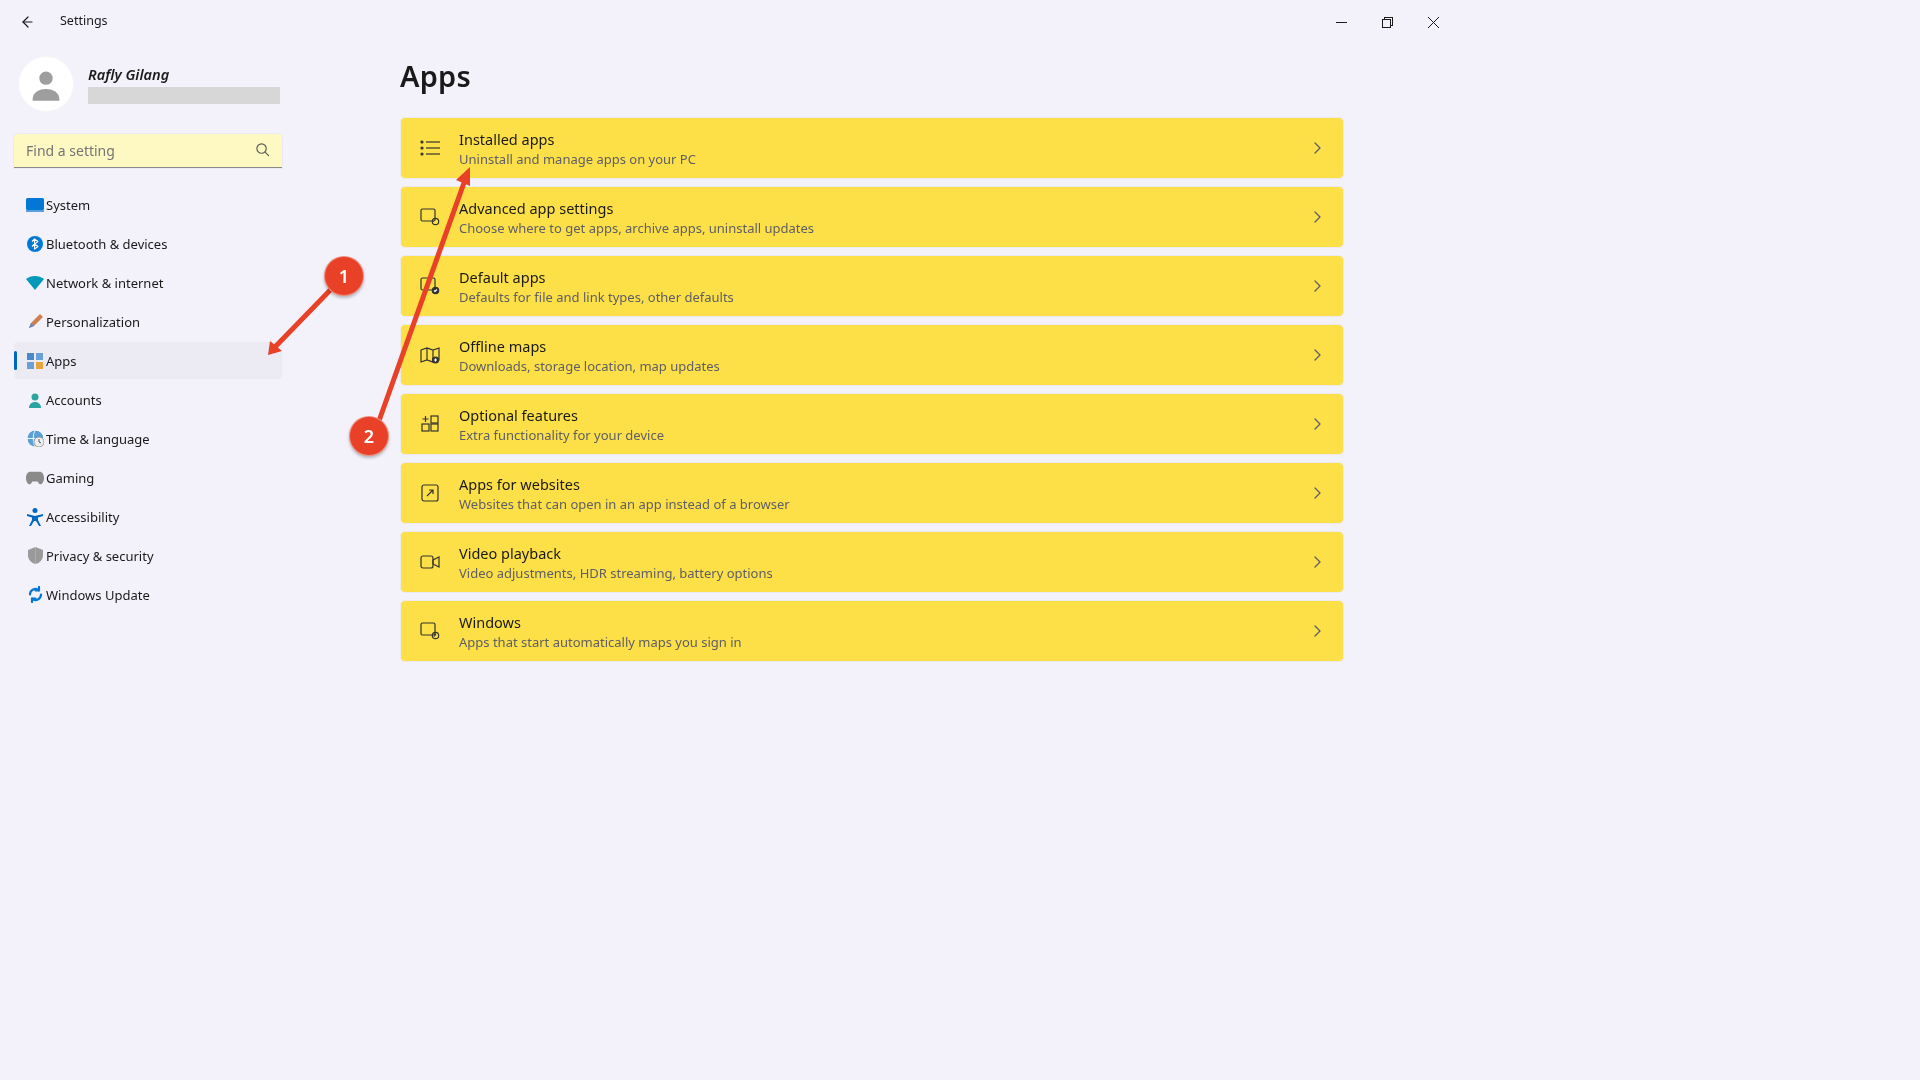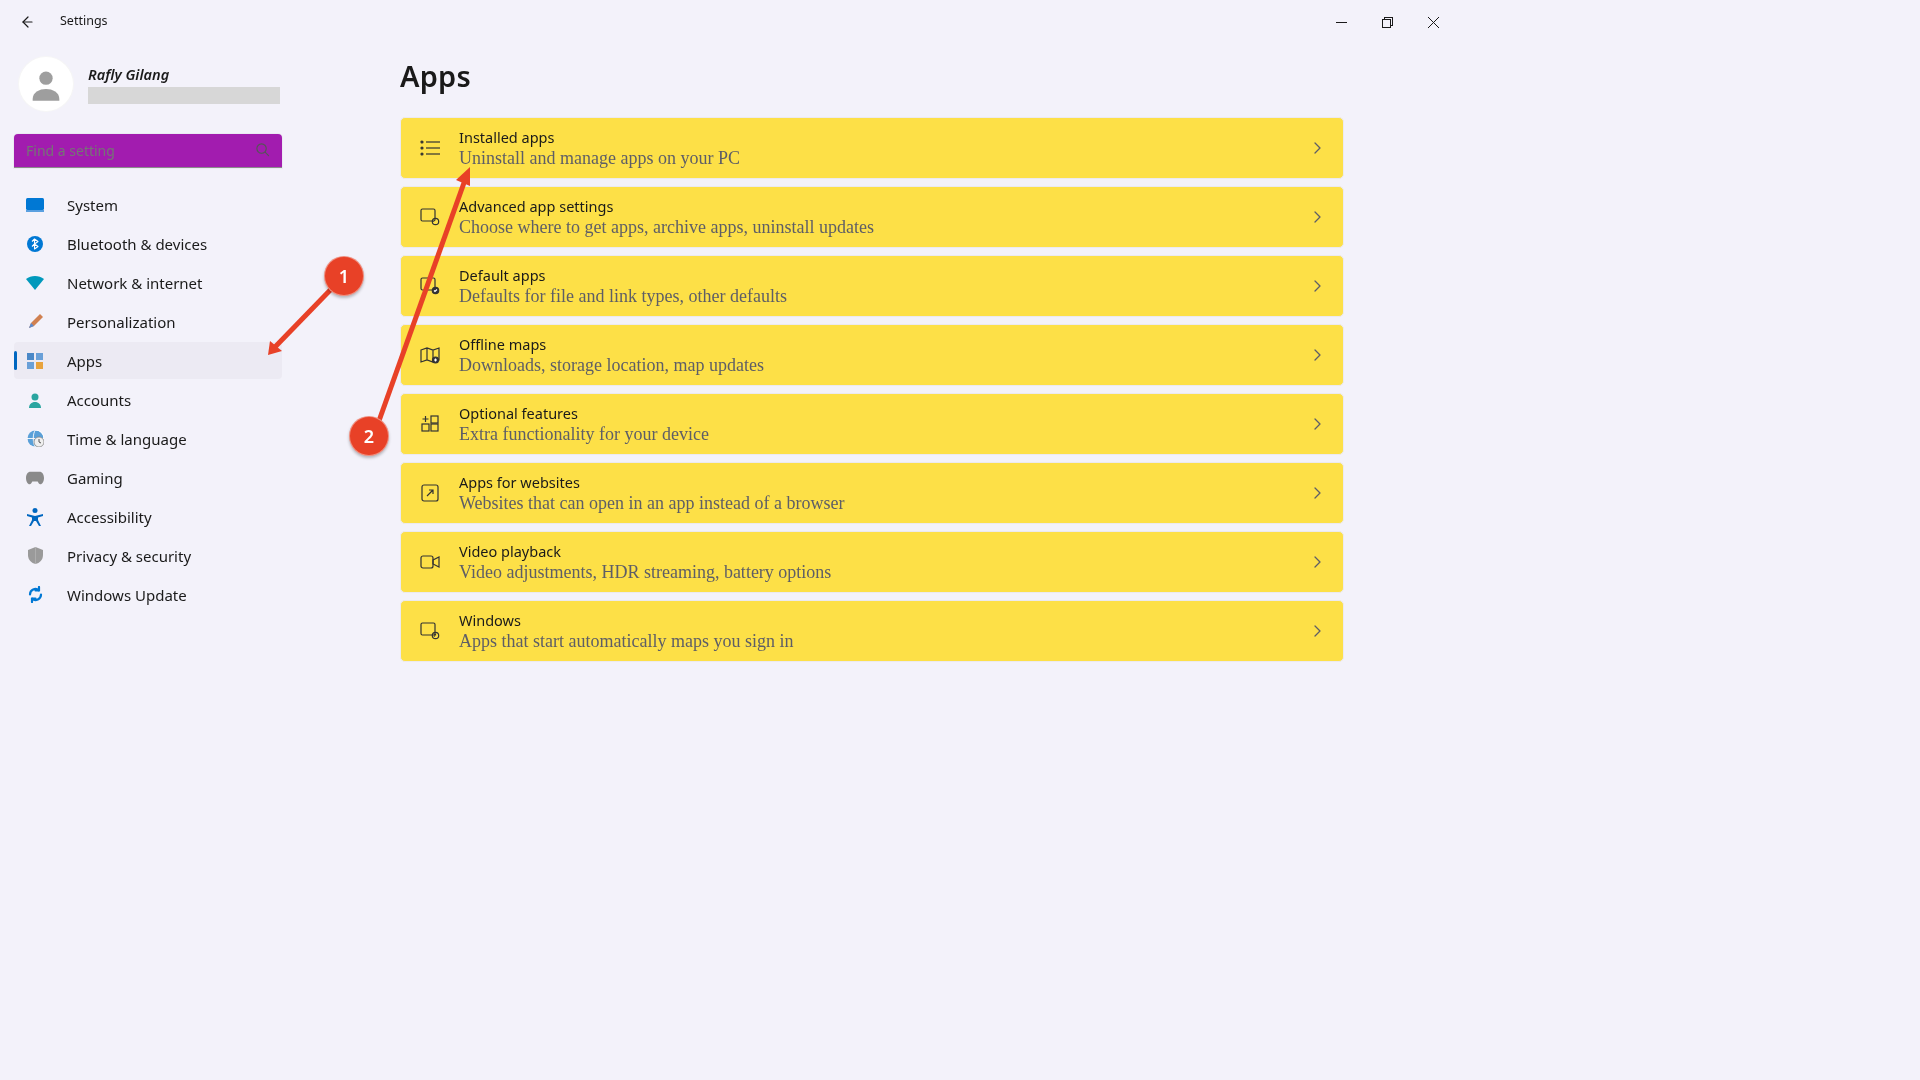--- a/index.html
+++ b/index.html
@@ -22,38 +22,38 @@
   
   .layout { display:flex; height:calc(100% - 44px); }
   .sidebar { width:300px; padding:8px 0 0 14px; flex:0 0 300px; }
   .profile { display:flex; align-items:center; gap:14px; padding:4px 0 10px 4px;}
   .avatar { width:56px; height:56px; border-radius:50%; background:#fff; display:flex; align-items:center; justify-content:center; box-shadow:0 0 0 1px rgba(0,0,0,.04) inset;}
   .avatar svg { fill:#9e9e9e; }
   .profile-text { display:flex; flex-direction:column;}
   .profile-name { font-size:14.5px; font-weight:600;font-style:italic;}
   .profile-email { width:192px; height:17px; background:#d7d7d7; margin-top:3px;}
   .search { position:relative; margin:12px 4px 18px 0; width:268px;}
-  .search input { width:100%; height:34px; border:none; border-bottom:1px solid #8a8a8a; background:#a21caf; border-radius:4px 4px 0 0; padding:0 38px 0 12px; font-size:14px; outline:none; box-shadow:0 0 0 1px rgba(0,0,0,.03);}
+  .search input { width:100%; height:34px; border:none; border-bottom:1px solid #8a8a8a; background:#fef9c3; border-radius:4px 4px 0 0; padding:0 38px 0 12px; font-size:14px; outline:none; box-shadow:0 0 0 1px rgba(0,0,0,.03);}
   .search .sicon { position:absolute; right:12px; top:50%; transform:translateY(-50%); color:#555;}
   .nav { list-style:none; display:flex; flex-direction:column; gap:2px; width:268px;}
-  .nav-item { height:37px; display:flex; align-items:center; gap:23px; padding:0 12px; border-radius:4px; cursor:pointer; font-size:15px; position:relative;}
+  .nav-item { height:37px; display:flex; align-items:center; gap:2px; padding:0 12px; border-radius:4px; cursor:pointer; font-size:13px; position:relative;}
   .nav-item.active { background:#eceaf3; }
   .nav-item.active::before { content:""; position:absolute; left:0; top:9px; bottom:9px; width:3px; border-radius:2px; background:#0067c0;}
   .nav-icon { width:18px; height:18px; display:flex; align-items:center; justify-content:center;}
 
   
   .main { flex:1; padding:12px 112px 0 100px;}
   .page-title { font-size:29px; font-weight:600; margin-bottom:22px; letter-spacing:.2px;}
   .cards { display:flex; flex-direction:column; gap:4px;}
   .card { background:#fde047; border:1px solid #eceaef; border-radius:5px; height:62px; display:flex; align-items:center; padding:0 22px 0 18px; cursor:pointer;}
   .card + .card { margin-top:3px;}
   .card-icon { width:22px; height:22px; margin-right:18px; display:flex; align-items:center; justify-content:center; color:#1a1a1a; flex:0 0 22px;}
   .card-text { flex:1;}
   .card-title-s { font-size:14.5px; color:#1a1a1a;}
-  .card-sub { font-size:18px; color:#5e5e66; margin-top:1px;font-family:Liberation Serif, serif;}
+  .card-sub { font-size:13px; color:#5e5e66; margin-top:1px;}
   .chev { color:#5e5e66;}
 
   
   .annot { position:absolute; pointer-events:none; }
   .badge { width:40px; height:40px; border-radius:50%; background:#e84127; color:#fff; display:flex; align-items:center; justify-content:center; font-size:18px; font-weight:600; box-shadow:0 2px 3px rgba(0,0,0,.25); border:1px solid rgba(255,255,255,.4);}
   svg.arrow { position:absolute; overflow:visible; }
   svg.arrow line { stroke:#e84127; stroke-width:5; }
   svg.arrow polygon { fill:#e84127; }
 </style>
 </head>

